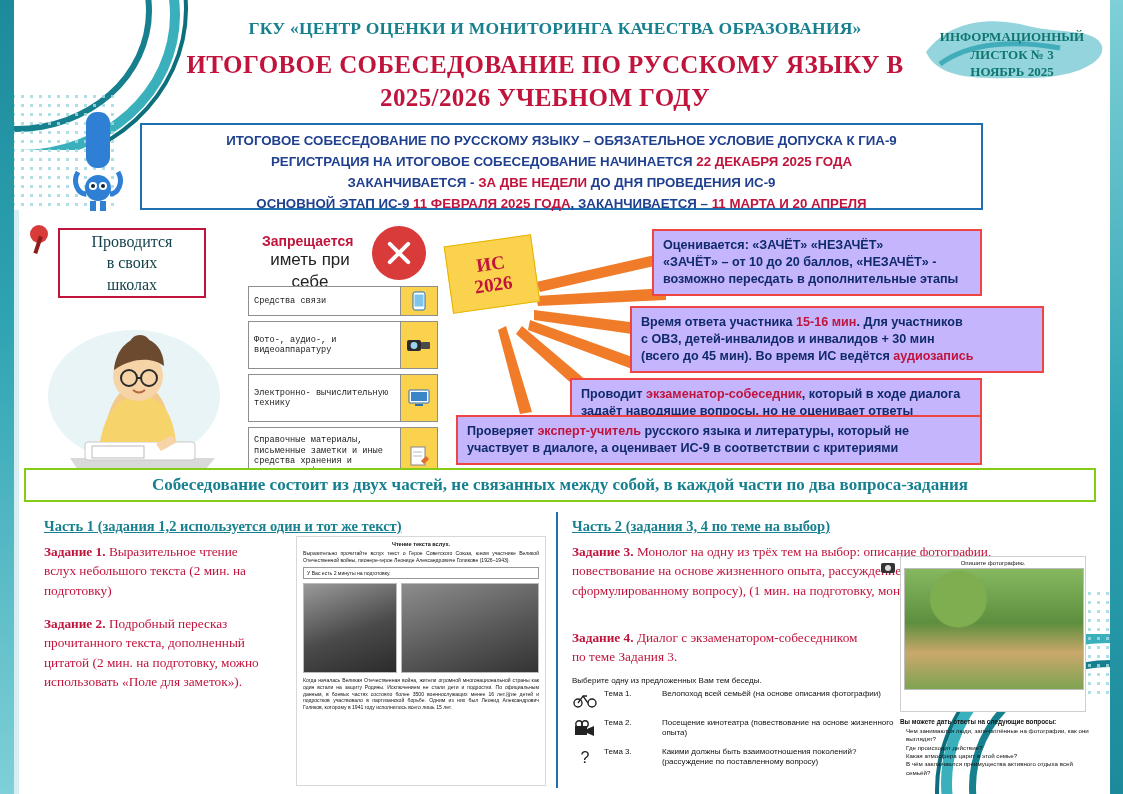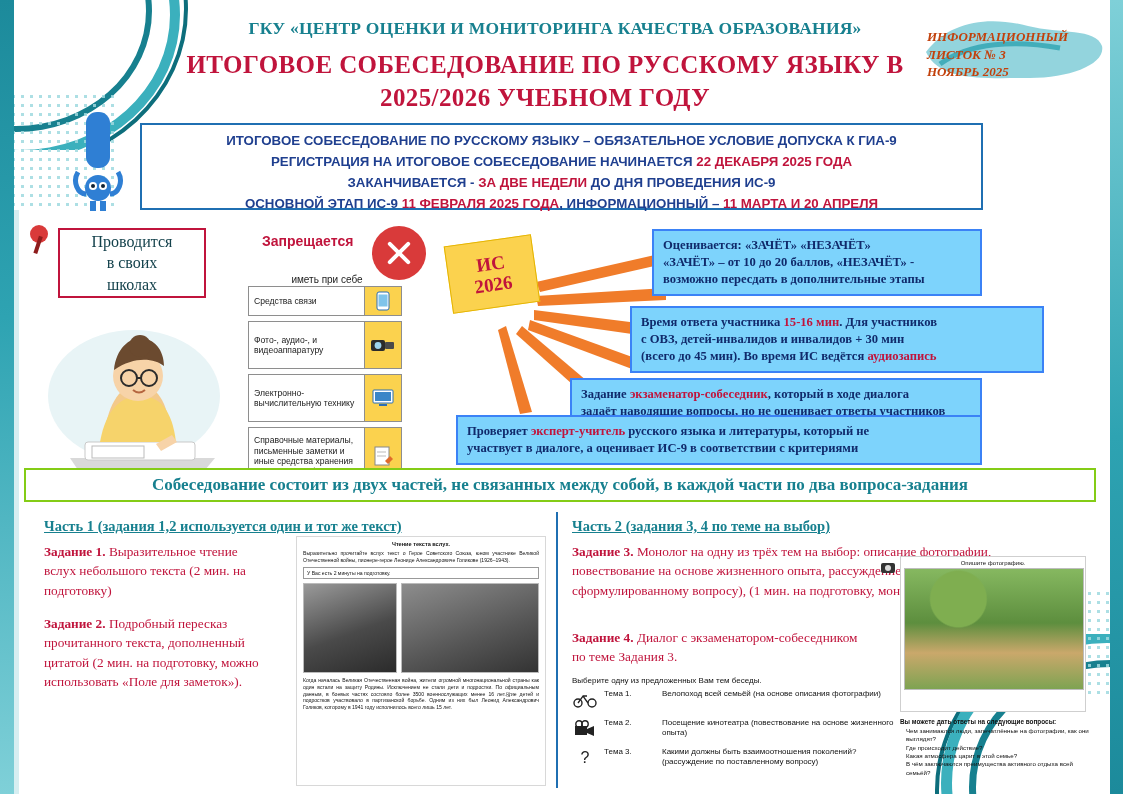--- a/index.html
+++ b/index.html
@@ -61,23 +61,23 @@
   .main-title{
     position:absolute;left:185px;top:48px;width:720px;text-align:center;
     font-family:"Liberation Serif", serif;
     font-weight:bold;font-size:25px;line-height:1.32;color:#c0143c;
     letter-spacing:.4px;
   }
   .brush{
     position:absolute;right:18px;top:12px;width:185px;height:78px;
   }
   .issue{
-    position:absolute;right:26px;top:28px;width:170px;text-align:left;
-    font-family:"Liberation Serif", serif;font-style:italic;font-weight:bold;
-    font-size:13px;color:#c2410c;line-height:1.35;
+    position:absolute;right:26px;top:28px;width:170px;text-align:center;
+    font-family:"Liberation Serif", serif;font-weight:bold;
+    font-size:13px;color:#0f766e;line-height:1.35;
   }
 
   
   .keybox{
     position:absolute;left:140px;top:123px;width:843px;height:87px;
     border:2px solid #1f6fb2;background:#ffffff;
     box-sizing:border-box;padding:7px 10px 0 10px;
     text-align:center;
   }
   .keybox p{margin:0 0 4px 0;font-size:13.3px;font-weight:bold;color:#1f3f8f;line-height:1.28;}
@@ -99,34 +99,34 @@
 
   
   .student{position:absolute;left:30px;top:318px;width:210px;height:160px;}
 
   
   .forbid-title{
     position:absolute;left:262px;top:232px;width:120px;text-align:left;
     font-size:14px;font-weight:bold;color:#c0143c;line-height:1.3;
   }
   .forbid-sub{
-    position:absolute;left:267px;top:249px;width:120px;text-align:center;
-    font-size:10px;color:#222;line-height:1.3;margin-top:24px;
+    position:absolute;left:250px;top:249px;width:120px;text-align:center;
+    font-size:17px;color:#222;line-height:1.3;
   }
   .xcircle{
     position:absolute;left:372px;top:226px;width:54px;height:54px;border-radius:50%;
     background:#d93a3a;
   }
   .xcircle:before,.xcircle:after{
     content:"";position:absolute;left:12px;top:25px;width:30px;height:4px;background:#fff;border-radius:2px;
   }
   .xcircle:before{transform:rotate(45deg);}
   .xcircle:after{transform:rotate(-45deg);}
 
-  .forbid-list{position:absolute;left:248px;top:286px;width:154px;}
+  .forbid-list{position:absolute;left:248px;top:286px;width:190px;font-family:Liberation Mono, monospace;}
   .frow{
     display:flex;align-items:center;border:1px solid #8e8e8e;background:#fff;
     margin-bottom:5px;height:30px;box-sizing:border-box;
   }
   .frow.tall{height:48px;}
   .frow .ftext{flex:1;padding:2px 5px;font-size:8.6px;color:#1a1a1a;line-height:1.22;}
   .frow .fico{
     width:36px;height:100%;display:flex;align-items:center;justify-content:center;
     background:#fbd24e;border-left:1px solid #8e8e8e;
   }
@@ -136,22 +136,22 @@
   .burst-card{
     position:absolute;left:8px;top:14px;width:86px;height:66px;
     background:#fbd24e;border:1px solid #e4b400;transform:rotate(-8deg);
     display:flex;flex-direction:column;align-items:center;justify-content:center;
     font-family:"Liberation Serif", serif;font-weight:bold;font-size:19px;color:#c0143c;
     line-height:1.12;
   }
 
   
   .ibox{
-    position:absolute;border:2px solid #3b82f6;background:#7dd3fc;box-sizing:border-box;
-    padding:6px 9px;font-size:12.6px;font-weight:bold;color:#102a6b;line-height:1.34;font-family:Liberation Serif, serif;
+    position:absolute;border:2px solid #ef4444;background:#c4b5fd;box-sizing:border-box;
+    padding:6px 9px;font-size:12.6px;font-weight:bold;color:#102a6b;line-height:1.34;
   }
   .ibox .red{color:#c0143c;}
   .b-eval{left:652px;top:229px;width:330px;}
   .b-time{left:630px;top:306px;width:414px;}
   .b-exam{left:570px;top:378px;width:412px;}
   .b-expert{left:456px;top:415px;width:526px;}
 
   
   .banner{
     position:absolute;left:24px;top:468px;width:1072px;height:34px;
@@ -271,21 +271,21 @@
 
   <div class="keybox">
     <p>ИТОГОВОЕ СОБЕСЕДОВАНИЕ ПО РУССКОМУ ЯЗЫКУ – ОБЯЗАТЕЛЬНОЕ УСЛОВИЕ ДОПУСКА К ГИА-9</p>
     <p>
       <span>РЕГИСТРАЦИЯ НА ИТОГОВОЕ СОБЕСЕДОВАНИЕ НАЧИНАЕТСЯ </span><span class="red">22 ДЕКАБРЯ 2025 ГОДА</span>
     </p>
     <p>
       <span>ЗАКАНЧИВАЕТСЯ - </span><span class="red">ЗА ДВЕ НЕДЕЛИ</span><span> ДО ДНЯ ПРОВЕДЕНИЯ ИС-9</span>
     </p>
     <p>
-      <span>ОСНОВНОЙ ЭТАП ИС-9 </span><span class="red">11 ФЕВРАЛЯ 2025 ГОДА</span><span>,   ИНФОРМАЦИОННЫЙ – </span><span class="red">11 МАРТА И 20 АПРЕЛЯ</span>
+      <span>ОСНОВНОЙ ЭТАП ИС-9 </span><span class="red">11 ФЕВРАЛЯ 2025 ГОДА</span><span>,   ЗАКАНЧИВАЕТСЯ – </span><span class="red">11 МАРТА И 20 АПРЕЛЯ</span>
     </p>
   </div>
 
   <svg class="pin" viewBox="0 0 34 34">
     <circle cx="17" cy="12" r="9" fill="#d93a3a"></circle>
     <rect x="15" y="14" width="4" height="18" fill="#8e1c1c" transform="rotate(18 17 20)"></rect>
   </svg>
 
   <div class="school-box">
     <div>Проводится</div>
@@ -387,21 +387,21 @@
       <span>Время ответа участника </span><span class="red">15-16 мин</span><span>. Для участников</span>
     </div>
     <div>с ОВЗ, детей-инвалидов и инвалидов + 30 мин</div>
     <div>
       <span>(всего до 45 мин). Во время ИС ведётся </span><span class="red">аудиозапись</span>
     </div>
   </div>
 
   <div class="ibox b-exam">
     <div>
-      <span>Задание </span><span class="red">экзаменатор-собеседник</span><span>, который в ходе диалога</span>
+      <span>Проводит </span><span class="red">экзаменатор-собеседник</span><span>, который в ходе диалога</span>
     </div>
     <div>задаёт наводящие вопросы, но не оценивает ответы участников</div>
   </div>
 
   <div class="ibox b-expert">
     <div>
       <span>Проверяет </span><span class="red">эксперт-учитель</span><span> русского языка и литературы, который не</span>
     </div>
     <div>участвует в диалоге, а оценивает ИС-9 в соответствии с критериями</div>
   </div>

